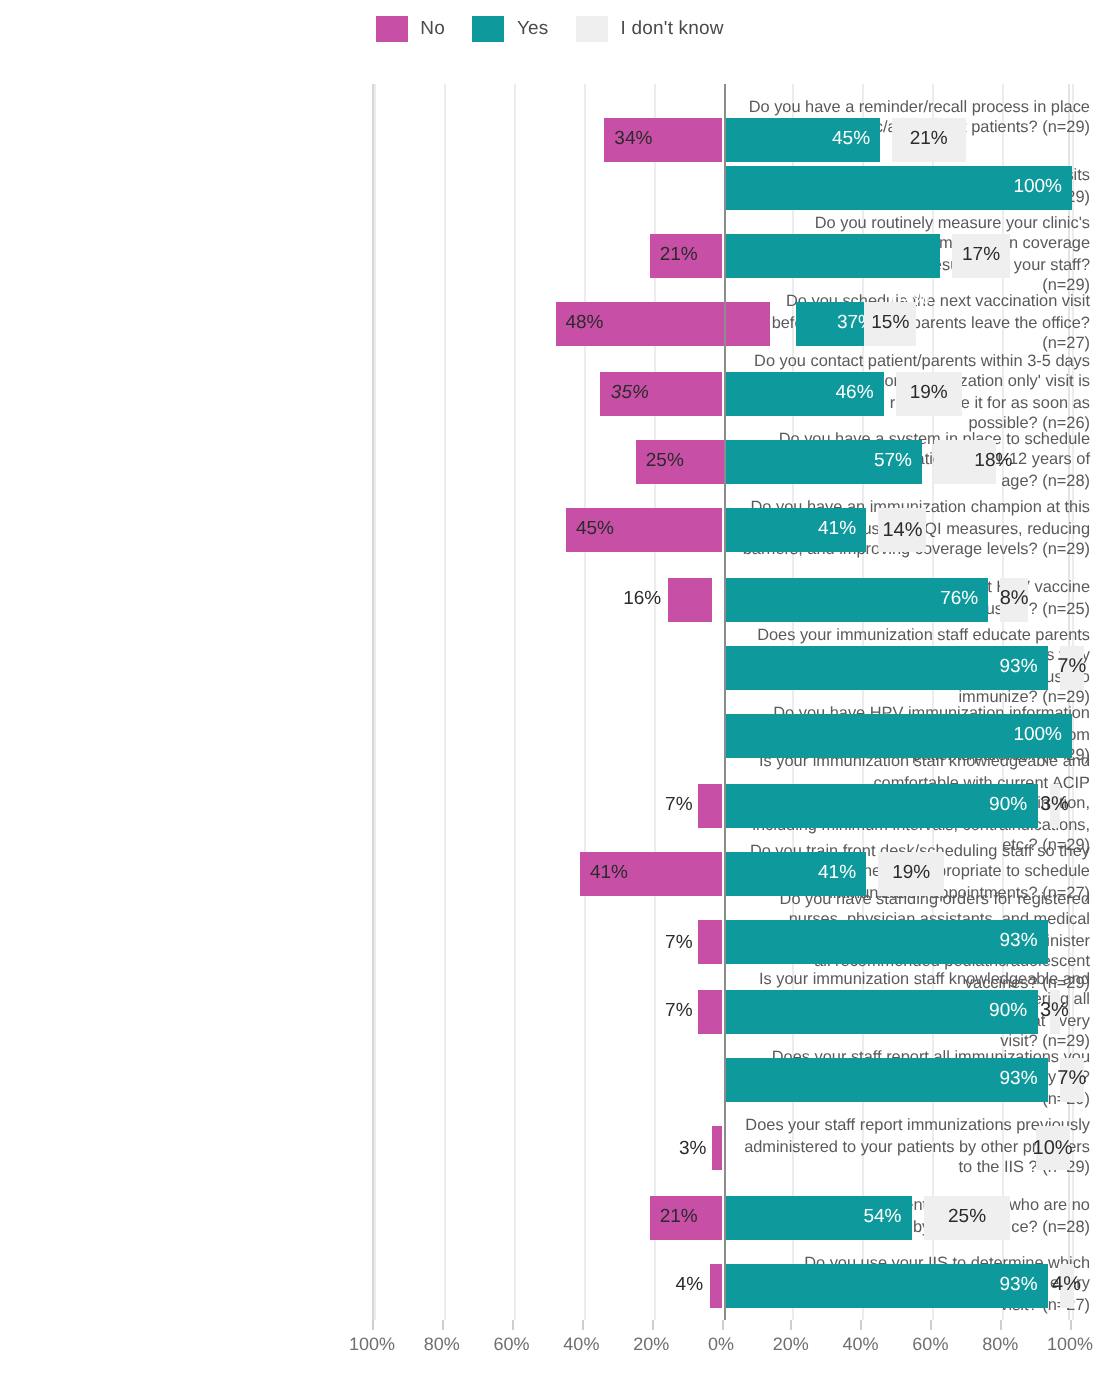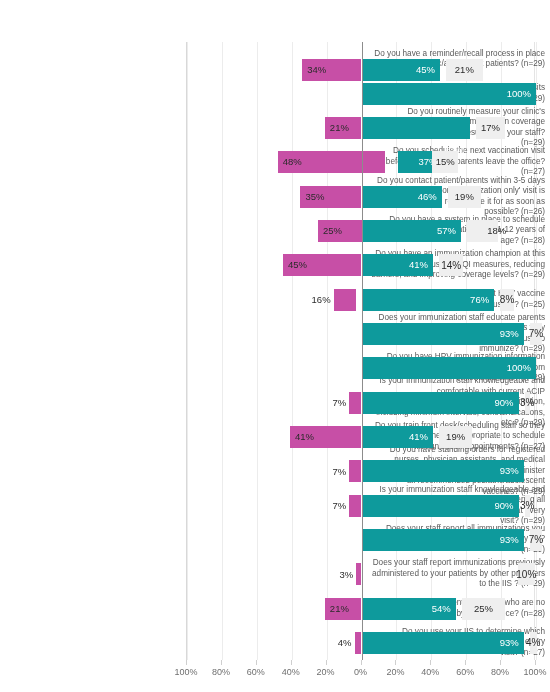--- a/index.html
+++ b/index.html
@@ -132,20 +132,34 @@
     color: #6f6f6f;
     transform: translateX(-50%);
     white-space: nowrap;
   }
 </style>
 </head>
 <body>
 
 <div id="chart-root">
 
+  <div class="legend" id="legend">
+      <div class="legend-item">
+        <span class="legend-swatch" style="background: rgb(199, 79, 166);"></span>
+        <span class="legend-label">No</span>
+      </div>
+      <div class="legend-item">
+        <span class="legend-swatch" style="background: rgb(14, 154, 156);"></span>
+        <span class="legend-label">Yes</span>
+      </div>
+      <div class="legend-item">
+        <span class="legend-swatch" style="background: rgb(239, 239, 239);"></span>
+        <span class="legend-label">I don't know</span>
+      </div>
+    </div>
 
   <div class="plot" id="plot">
       <div class="gridline" style="left: 0px;"></div>
       <div class="gridline" style="left: 34.9px;"></div>
       <div class="gridline" style="left: 69.8px;"></div>
       <div class="gridline" style="left: 104.7px;"></div>
       <div class="gridline" style="left: 139.6px;"></div>
       <div class="gridline" style="left: 209.4px;"></div>
       <div class="gridline" style="left: 244.3px;"></div>
       <div class="gridline" style="left: 279.2px;"></div>
@@ -184,21 +198,21 @@
           <span class="val">48%</span>
         </div>
         <div class="seg seg-yes" style="left: 174.5px; width: 45px; margin-left: 36px;">
           <span class="val" style="color: rgb(255, 255, 255);">37%</span>
         </div>
         <div class="seg seg-dk" style="left: 245.065px; width: 26.175px;">
           <span class="val">15%</span>
         </div>
       </div>
       <div class="row" style="top: 143.5px;">
-        <div class="seg seg-no" style="left: 113.425px; width: 61.075px;">
+        <div class="seg seg-no" style="left: 113.425px; width: 61.075px; font-style: italic;">
           <span class="val">35%</span>
         </div>
         <div class="seg seg-yes" style="left: 174.5px; width: 80.27px; text-align: right;">
           <span class="val" style="color: rgb(255, 255, 255);">46%</span>
         </div>
         <div class="seg seg-dk" style="left: 260.77px; width: 33.155px;">
           <span class="val">19%</span>
         </div>
       </div>
       <div class="row" style="top: 177.833px;">

